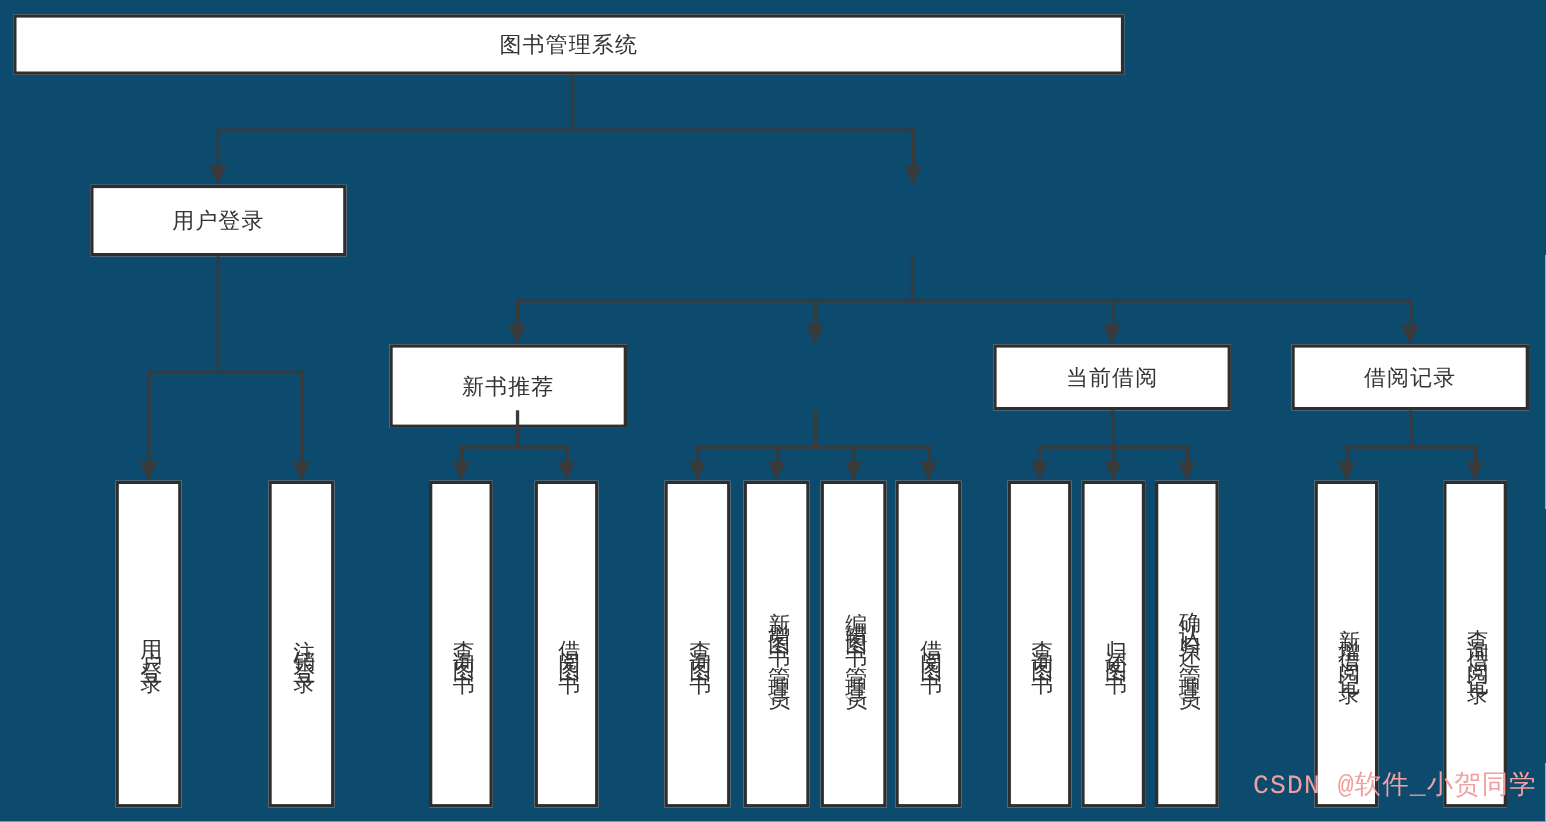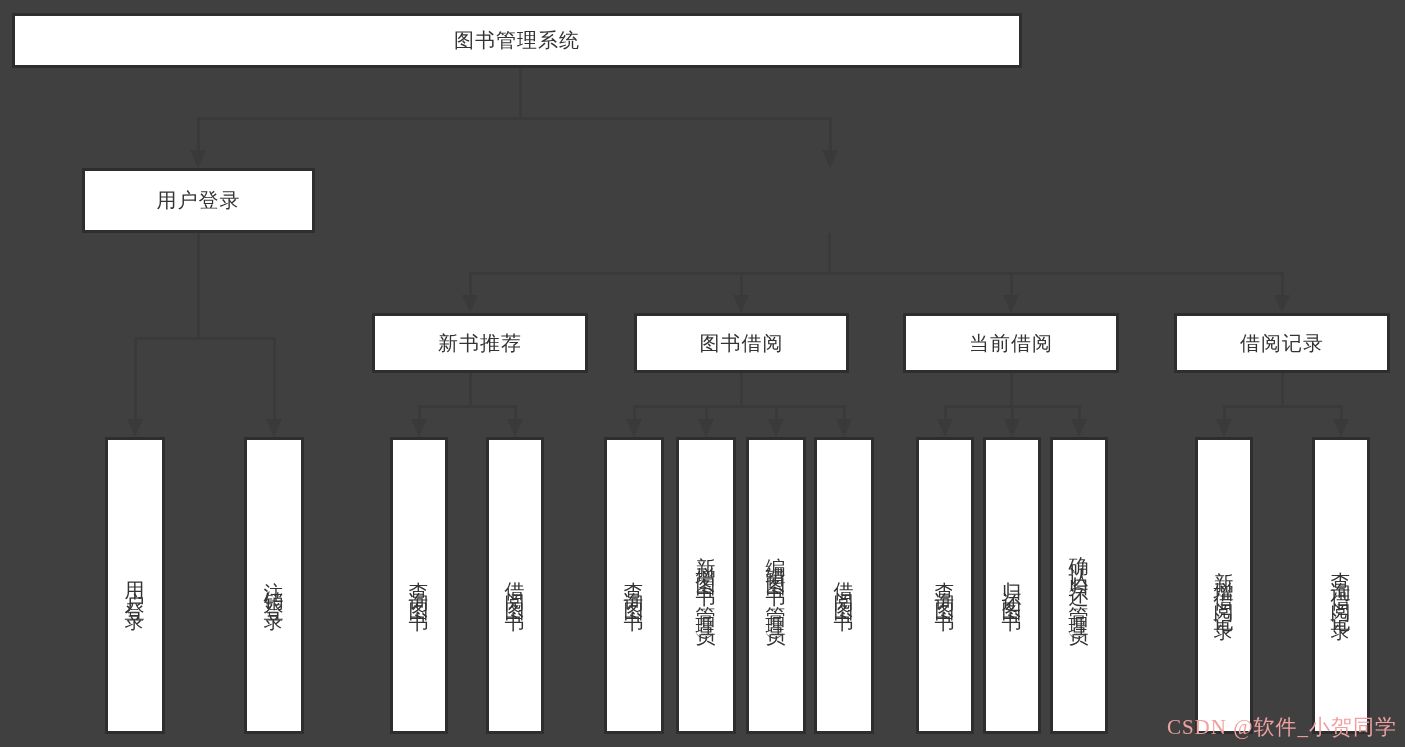--- a/index.html
+++ b/index.html
@@ -1,21 +1,21 @@
 <!DOCTYPE html>
 <html><head>
 <meta charset="utf-8">
 <style>
   html, body { margin: 0; padding: 0; background: #ffffff; }
   #canvas {
     position: relative;
     width: 1405px;
     height: 747px;
-    background: #404040;
-    font-family: Liberation Serif, serif;
+    background: #0c4a6e;
+    font-family: Liberation Mono, monospace;
     color: #333333;
     overflow: hidden;
   }
   .box {
     position: absolute;
     background: #ffffff;
     border: 3px solid #2e2e2e;
     box-sizing: border-box;
     display: flex;
     align-items: center;
@@ -36,48 +36,45 @@
   .tri {
     position: absolute;
     width: 0; height: 0;
     border-left: 8px solid transparent;
     border-right: 8px solid transparent;
     border-top: 18px solid #3a3a3a;
   }
   .watermark {
     position: absolute;
     right: 8px;
-    bottom: 6px;
-    font-size: 21px;
+    bottom: 18px;
+    font-size: 24px;
     color: #f0a0a0;
     letter-spacing: 1px;
     white-space: nowrap;
   }
 </style>
 </head>
 <body>
 
 <div id="canvas">
 
   <div class="box" style="left:12px; top:13px; width:1010px; height:55px;">
     <span>图书管理系统</span>
   </div>
 
   <div class="box" style="left:82px; top:168px; width:233px; height:65px;">
     <span>用户登录</span>
   </div>
 
 
-  <div class="box" style="left:372px; top:313px; width:216px; height:60px;">
+  <div class="box" style="left:354px; top:313px; width:216px; height:76px;">
     <span>新书推荐</span>
   </div>
 
-  <div class="box" style="left:634px; top:313px; width:215px; height:60px;">
-    <span>图书借阅</span>
-  </div>
 
   <div class="box" style="left:1174px; top:313px; width:216px; height:60px;">
     <span>借阅记录</span>
   </div>
 
   <div class="box" style="left:903px; top:313px; width:216px; height:60px;">
     <span>当前借阅</span>
   </div>
 
   <div class="box leaf" style="left:105px; top:437px; width:60px; height:297px;">

